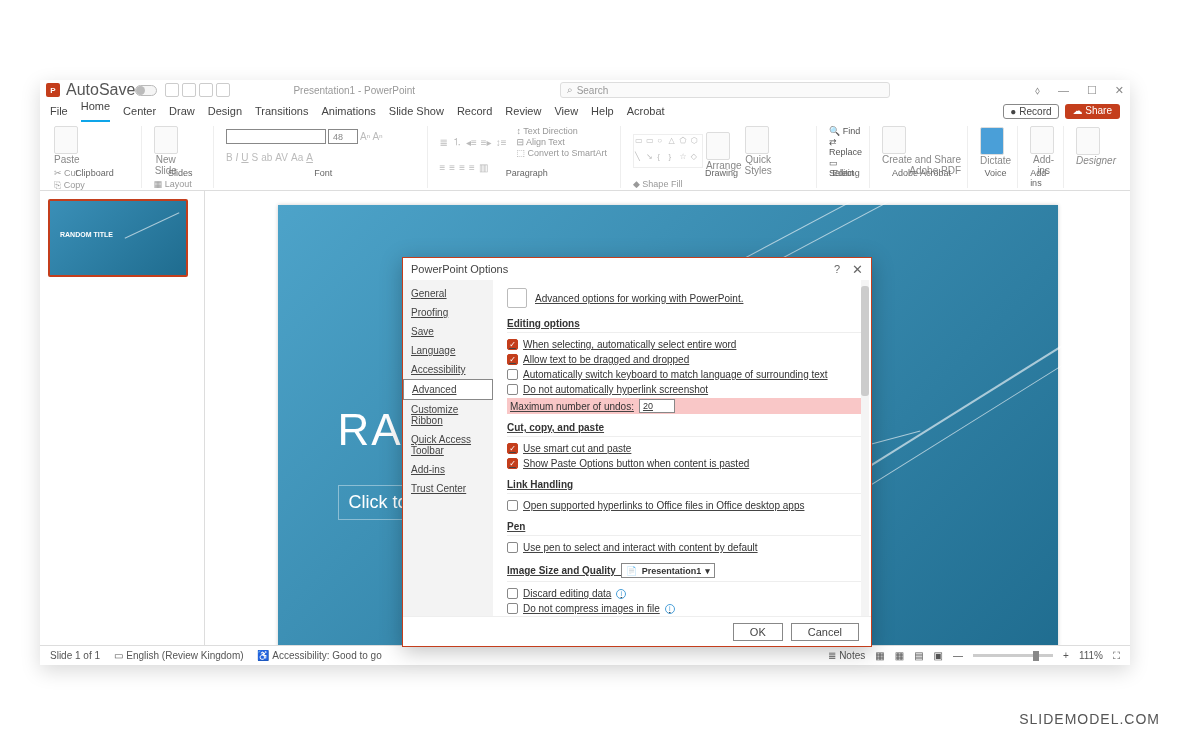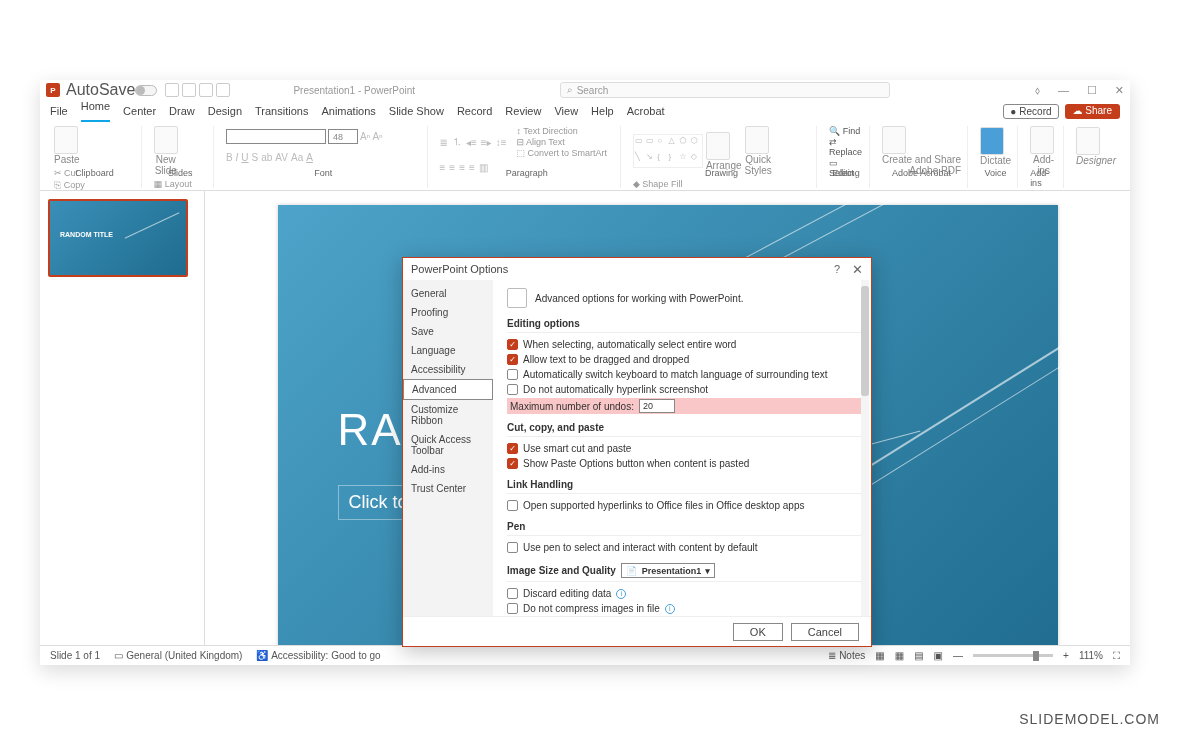--- a/index.html
+++ b/index.html
@@ -39,21 +39,21 @@
 .slide-sub { color: #fff; font-size: 18px; position: absolute; top: 280px; left: 60px; border: 1px solid rgba(255,255,255,0.4); padding: 6px 60px 6px 10px; }
 .sline { position: absolute; background: rgba(255,255,255,0.6); height: 1px; transform-origin: left; }
 .statusbar { height: 20px; background: #fff; border-top: 1px solid #ddd; display: flex; align-items: center; padding: 0 10px; font-size: 10px; color: #555; gap: 14px; }
 .statusbar .right { margin-left: auto; display: flex; align-items: center; gap: 10px; }
 .zoom-slider { width: 80px; height: 3px; background: #ccc; position: relative; }
 .zoom-slider::after { content: ""; position: absolute; width: 6px; height: 10px; background: #888; top: -3px; left: 60px; }
 .dialog { position: absolute; left: 362px; top: 177px; width: 470px; height: 390px; background: #fff; border: 1px solid #c43e1c; box-shadow: 0 4px 20px rgba(0,0,0,0.25); display: flex; flex-direction: column; z-index: 100; }
 .dlg-title { height: 22px; display: flex; align-items: center; padding: 8px 8px; font-size: 11px; color: #444; }
 .dlg-title .x { margin-left: auto; cursor: pointer; font-size: 13px; color: #666; }
 .dlg-title .q { margin-left: auto; color: #666; }
-.dlg-body { flex: 1; display: flex; overflow: hidden; }
+.dlg-body { flex: 1; display: flex; overflow: hidden; text-decoration: underline; }
 .dlg-nav { width: 90px; background: #f3f3f3; padding: 4px 0; font-size: 10px; }
 .dlg-nav div { padding: 4px 8px; cursor: pointer; }
 .dlg-nav div.sel { background: #fff; border: 1px solid #888; }
 .dlg-content { flex: 1; padding: 8px 10px 8px 14px; overflow-y: auto; font-size: 10px; color: #333; position: relative; }
 .dlg-head { display: flex; align-items: center; gap: 8px; margin-bottom: 10px; }
 .dlg-head .hi { width: 20px; height: 20px; border: 1px solid #bbb; border-radius: 2px; }
 .sect { font-weight: 600; font-size: 10px; margin: 8px 0 4px; border-bottom: 1px solid #eee; padding-bottom: 3px; }
 .opt { display: flex; align-items: center; gap: 5px; padding: 2px 0; }
 .chk { width: 11px; height: 11px; border: 1px solid #888; border-radius: 2px; display: inline-flex; align-items: center; justify-content: center; font-size: 8px; color: #fff; }
 .chk.on { background: #c43e1c; border-color: #c43e1c; }
@@ -283,21 +283,21 @@
         <div class="sline" style="width:600px;top:140px;left:340px;transform:rotate(-28deg)"></div>
         <div class="sline" style="width:520px;top:360px;left:140px;transform:rotate(-15deg)"></div>
         <div class="sline" style="width:430px;top:330px;left:480px;transform:rotate(-32deg);height:2px"></div>
         <div class="sline" style="width:430px;top:350px;left:480px;transform:rotate(-32deg)"></div>
       </div>
     </div>
   </div>
 
   <div class="statusbar">
     <span>Slide 1 of 1</span>
-    <span>▭ <span>General (United Kingdom)</span></span>
+    <span>▭ <span>English (Review Kingdom)</span></span>
     <span>♿ <span>Accessibility: Good to go</span></span>
     <div class="right">
       <span>≣ <span>Notes</span></span>
       <span>▦</span>
       <span>▦</span>
       <span>▤</span>
       <span>▣</span>
       <span>—</span>
       <div class="zoom-slider"></div>
       <span>+</span>

